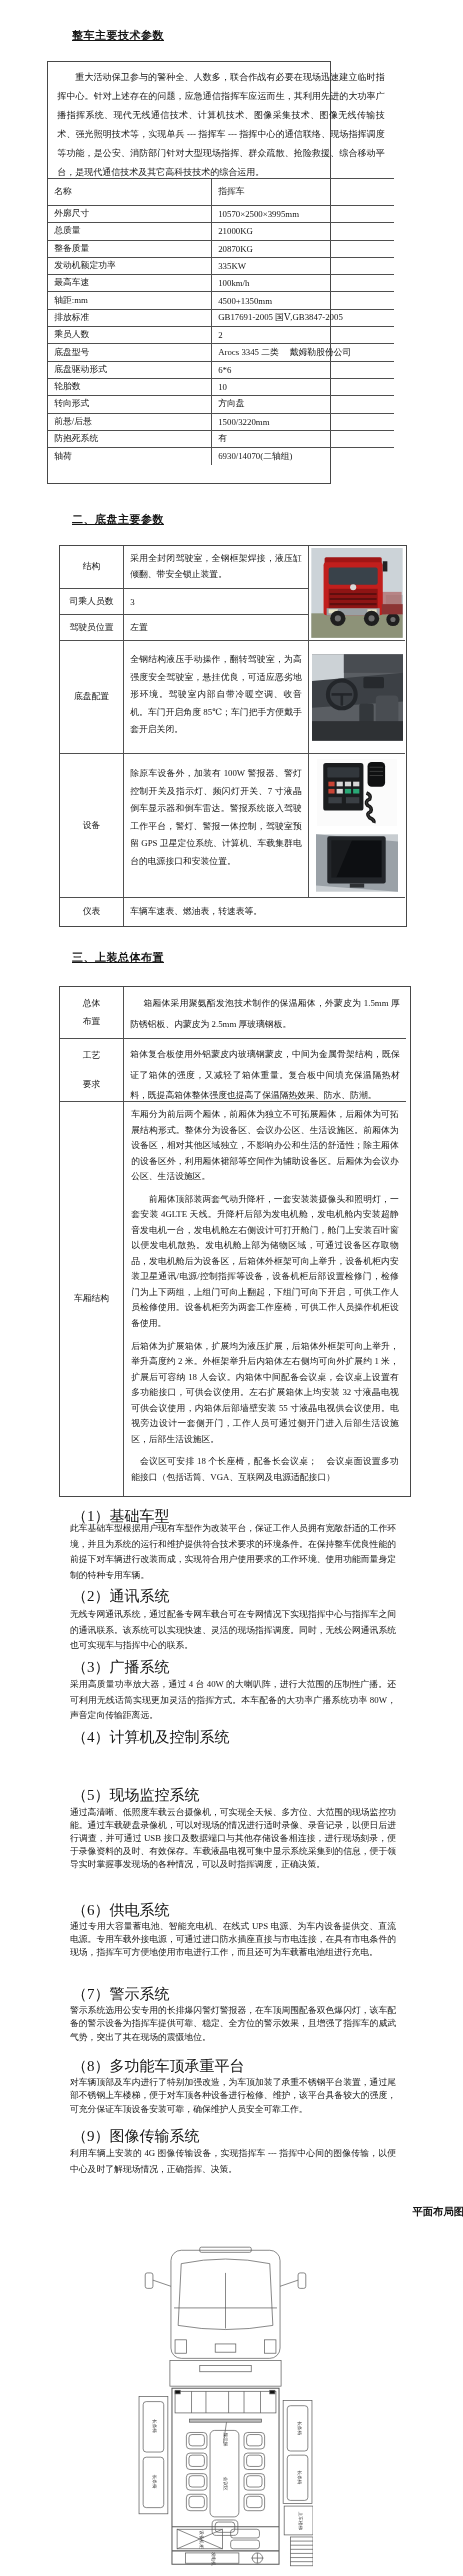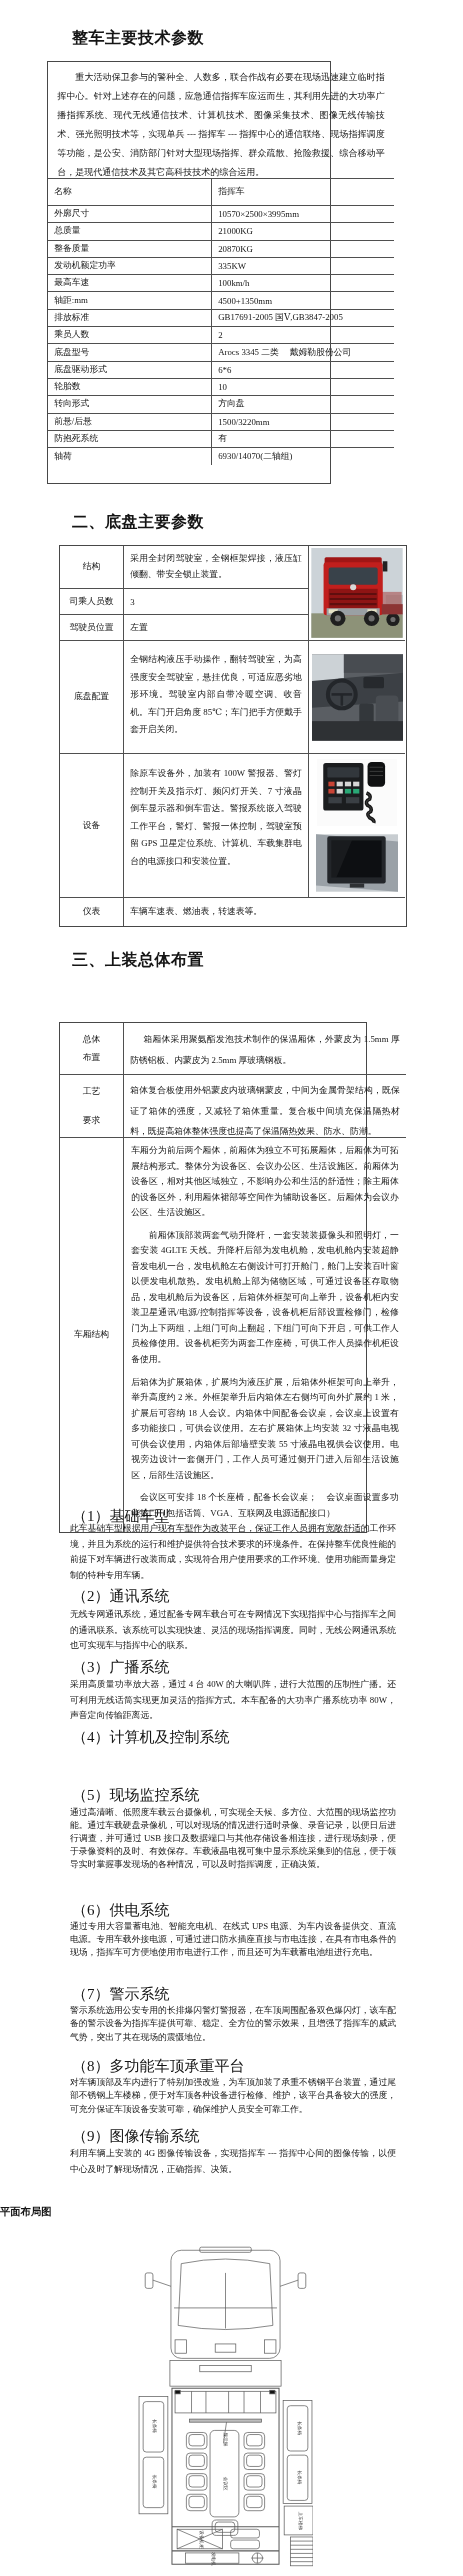--- a/index.html
+++ b/index.html
@@ -1,20 +1,20 @@
 <!DOCTYPE html>
 <html lang="zh" style="font-size:8.2px"><head>
 <meta charset="utf-8">
 <style>
   html,body{margin:0;padding:0;background:#fff;}
   #page{position:relative;width:464px;height:3085px;background:#fff;overflow:hidden;
         font-family:"Liberation Serif","DejaVu Serif",serif;color:#151515;}
   .abs{position:absolute;}
-  .h-title{font-size:16px;font-weight:bold;letter-spacing:0.5px;}
-  .center-title{width:464px;text-align:left;font-size:10.3px;font-weight:bold;}
+  .h-title{font-size:11px;font-weight:bold;letter-spacing:0.5px;text-decoration:underline;}
+  .center-title{width:464px;text-align:right;font-size:10.3px;font-weight:bold;}
   
   .tbl{position:absolute;display:grid;border:1px solid #474747;box-sizing:border-box;background:#fff;}
   .c{border-right:0.5px solid #4f4f4f;border-bottom:0.5px solid #4f4f4f;box-sizing:border-box;
      font-size:8.8px;display:flex;align-items:center;overflow:hidden;}
   .c.nr{border-right:none;}
   .c.nb{border-bottom:none;}
   .c.lab{justify-content:center;text-align:center;white-space:pre-line;line-height:17.5px;}
   .c.val{padding-left:6.2px;}
   .c.txt{display:block;padding:4.1px 6.2px;line-height:16px;text-align:justify;}
   .intro-cell{display:block;padding:6.2px 9.3px 0 9.3px;line-height:19px;text-align:justify;
@@ -159,21 +159,21 @@
         <rect x="66" y="96" width="28" height="8" fill="#2e3134"></rect>
       </svg>
     </div>
 
     <div class="c lab nb" style="grid-row:6;grid-column:1;">仪表</div>
     <div class="c val nr nb" style="grid-row:6;grid-column:2/4;">车辆车速表、燃油表，转速表等。</div>
   </div>
 
   <div class="abs h-title" style="left:72px;top:950px;">三、上装总体布置</div>
 
-  <div class="tbl" style="left:59px;top:986px;width:308px;grid-template-columns:64px 282px;grid-template-rows:52px 63px 394px;margin-top:36px;">
+  <div class="tbl" style="left:59px;top:986px;width:352px;grid-template-columns:64px 282px;grid-template-rows:52px 63px 394px;">
     <div class="c lab" style="grid-row:1;">总体
 布置</div>
     <div class="c txt nr" style="grid-row:1;line-height:20.6px;padding-top:6.2px;text-indent:1.5em;">箱厢体采用聚氨酯发泡技术制作的保温厢体，外蒙皮为 1.5mm 厚防锈铝板、内蒙皮为 2.5mm 厚玻璃钢板。</div>
     <div class="c lab" style="grid-row:2;line-height:29px;">工艺
 要求</div>
     <div class="c lab nb" style="grid-row:3;">车厢结构</div>
     <div class="c txt nr" style="grid-row:2;line-height:20.6px;padding-top:5.2px;">箱体复合板使用外铝蒙皮内玻璃钢蒙皮，中间为金属骨架结构，既保证了箱体的强度，又减轻了箱体重量。复合板中间填充保温隔热材料，既提高箱体整体强度也提高了保温隔热效果、防水、防潮。</div>
     <div class="c nr nb" style="grid-row:3;display:block;padding:3.1px 7.2px;">
       <p class="p0" style="margin:2.1px 0 7.2px 0;font-size:8.8px;line-height:15.5px;text-align:justify;">车厢分为前后两个厢体，前厢体为独立不可拓展厢体，后厢体为可拓展结构形式。整体分为设备区、会议办公区、生活设施区。前厢体为设备区，相对其他区域独立，不影响办公和生活的舒适性；除主厢体的设备区外，利用厢体裙部等空间作为辅助设备区。后厢体为会议办公区、生活设施区。</p>
       <p style="margin:0 0 7.2px 0;font-size:8.8px;line-height:15.5px;text-align:justify;text-indent:2em;">前厢体顶部装两套气动升降杆，一套安装装摄像头和照明灯，一套安装 4GLTE 天线。升降杆后部为发电机舱，发电机舱内安装超静音发电机一台，发电机舱左右侧设计可打开舱门，舱门上安装百叶窗以便发电机散热。发电机舱上部为储物区域，可通过设备区存取物品，发电机舱后为设备区，后箱体外框架可向上举升，设备机柜内安装卫星通讯/电源/控制指挥等设备，设备机柜后部设置检修门，检修门为上下两组，上组门可向上翻起，下组门可向下开启，可供工作人员检修使用。设备机柜旁为两套工作座椅，可供工作人员操作机柜设备使用。</p>

